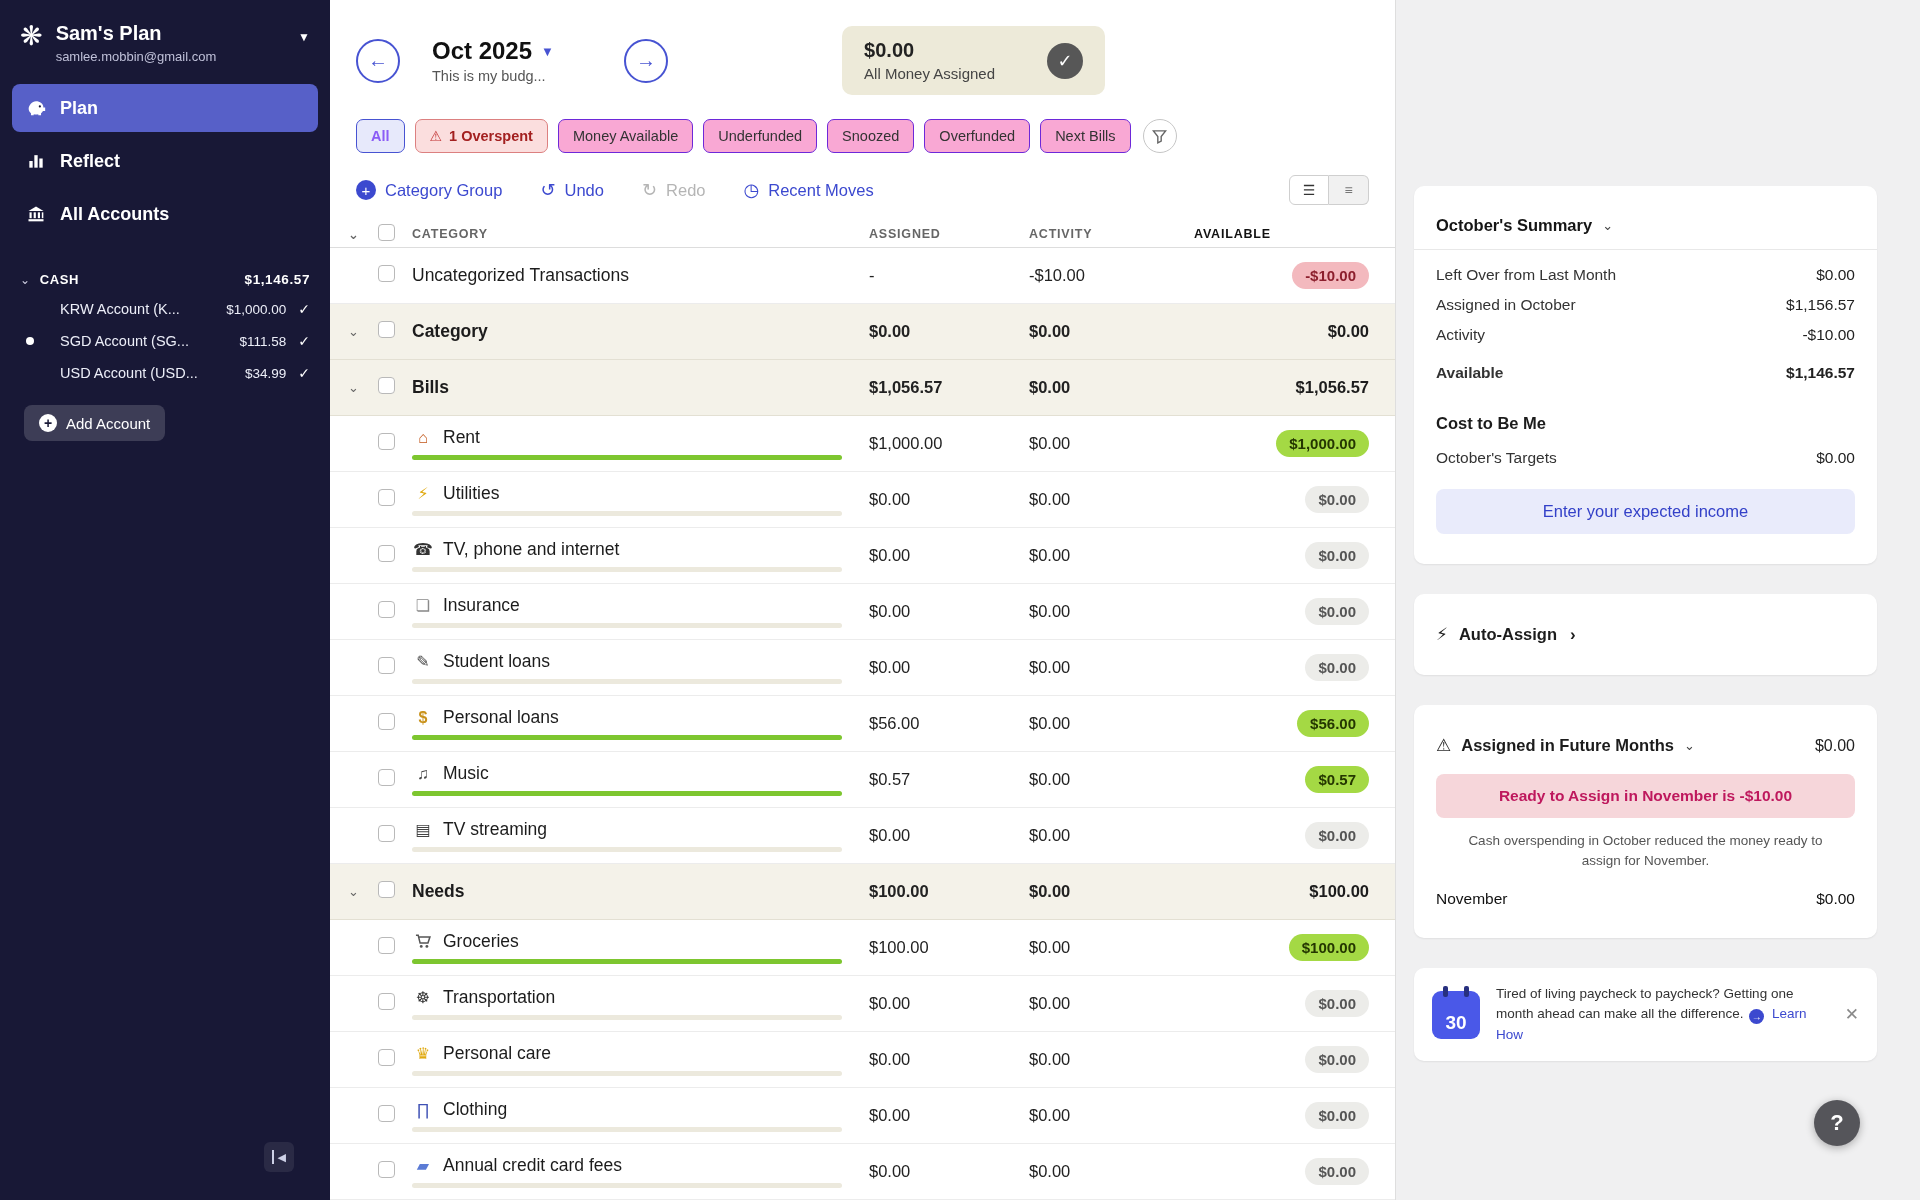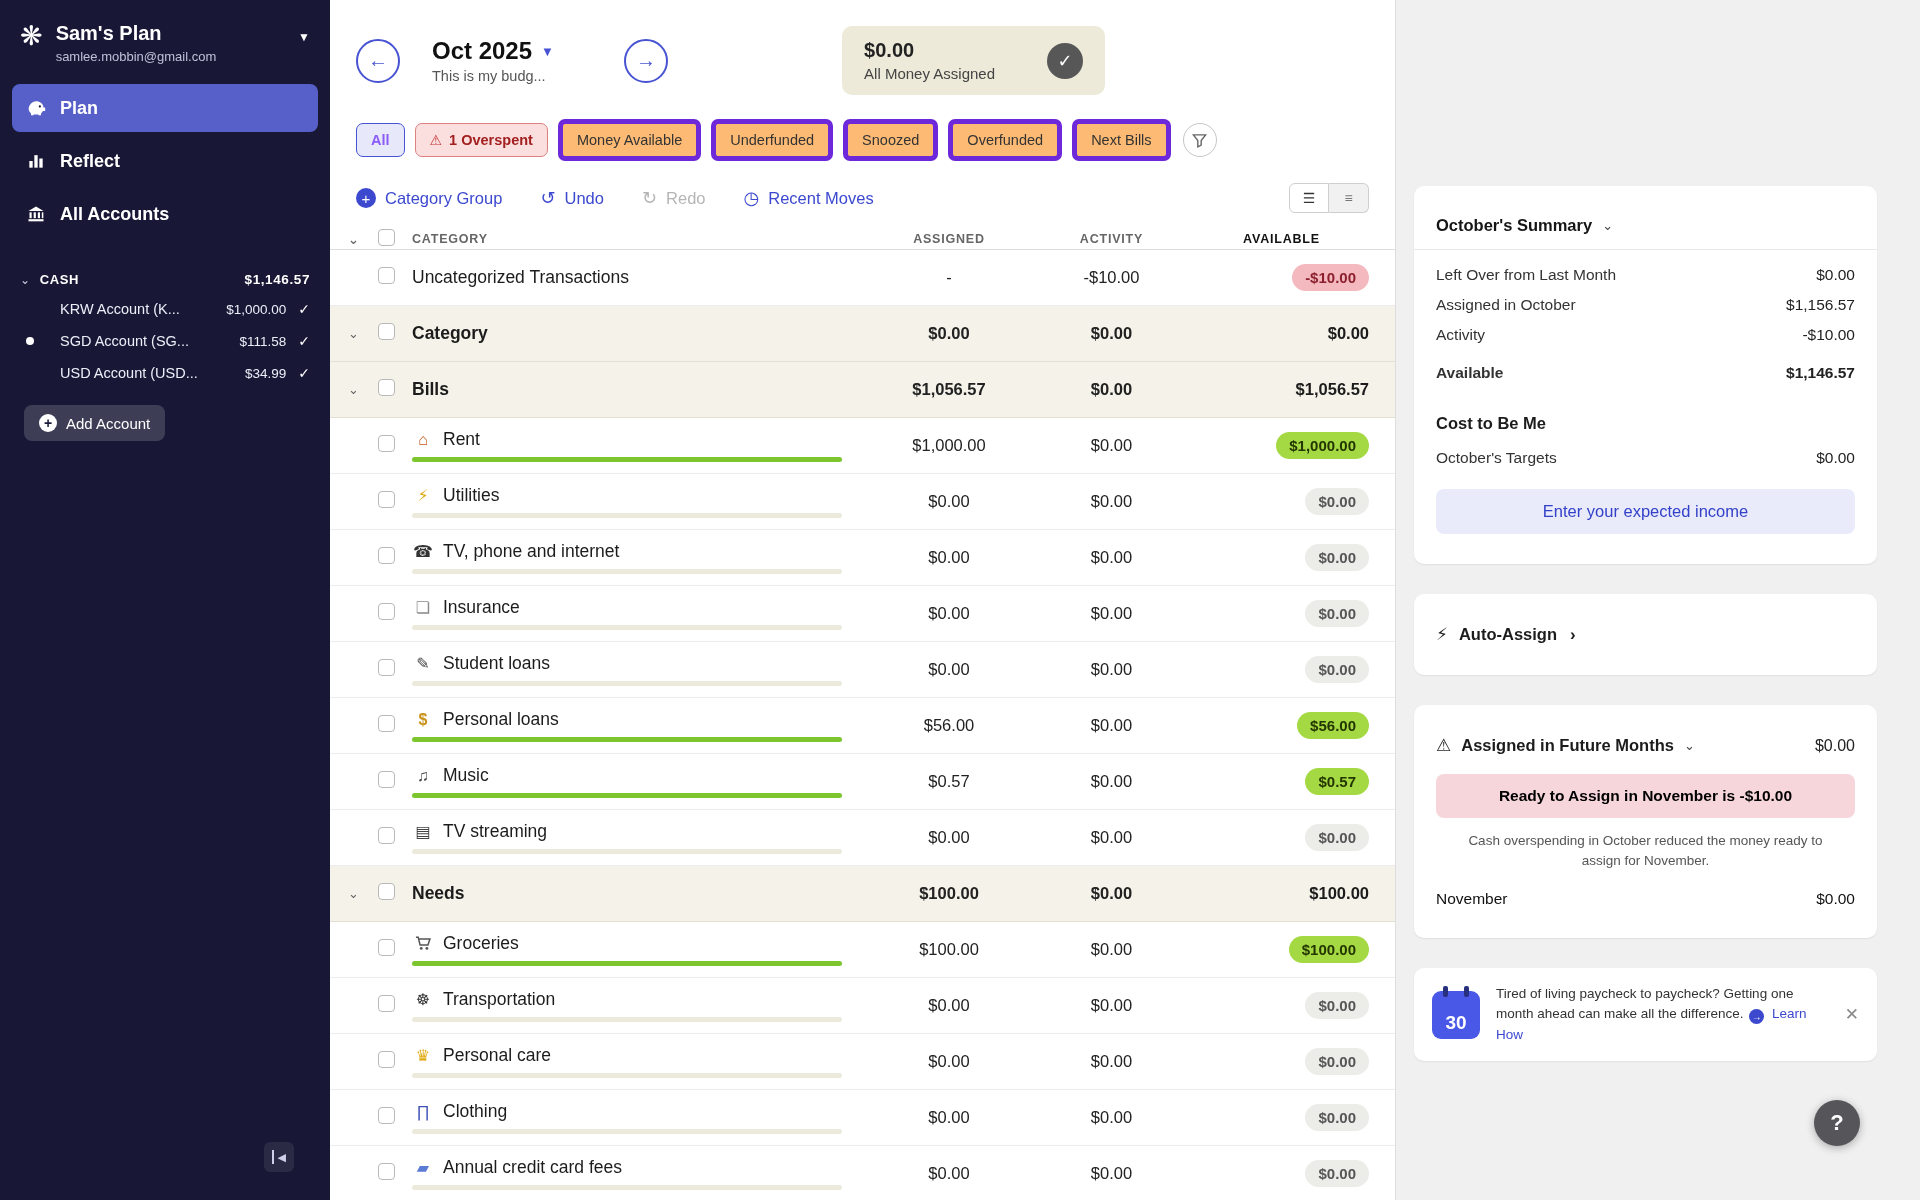--- a/index.html
+++ b/index.html
@@ -42,38 +42,38 @@
   .month-block { margin:0 32px; min-width:160px; cursor:pointer; }
   .month-title { font-size:24px; font-weight:bold; color:#111; display:flex; align-items:center; gap:9px; }
   .month-caret { color:#4753d2; font-size:13px; }
   .month-sub { font-size:14.5px; color:#555; margin-top:3px; }
   .assigned-banner { margin-left:auto; margin-right:290px; background:#edead9; border-radius:10px; padding:13px 22px; display:flex; align-items:center; gap:52px; }
   .banner-amt { font-size:20px; font-weight:bold; color:#222; }
   .banner-lbl { font-size:15px; color:#444; margin-top:3px; white-space:nowrap; }
   .banner-check { width:36px; height:36px; border-radius:50%; background:#575757; color:#fff; font-size:18px; display:flex; align-items:center; justify-content:center; }
   .filters-row { display:flex; align-items:center; padding:0 26px; margin-top:24px; }
   .pills { display:flex; align-items:center; gap:10px; }
-  .pill-filter { border-radius:7px; padding:8px 14px; font-size:14.5px; background:#fdba74; color:#333; border:5px solid #6d28d9; cursor:pointer; display:flex; align-items:center; gap:7px; font-family:inherit; }
+  .pill-filter { border-radius:7px; padding:8px 14px; font-size:14.5px; background:#f9a8d4; color:#333; border:1px solid #6d28d9; cursor:pointer; display:flex; align-items:center; gap:7px; font-family:inherit; }
   .pill-filter.selected { background:#e7e9fb; border:1.5px solid #4753d2; color:#8b5cf6; font-weight:600; }
   .pill-filter.overspent { background:#fbdede; border:1px solid #dc8080; color:#a32020; font-weight:600; }
   .warn-icon { color:#c03030; font-size:14px; }
   .funnel-btn { width:34px; height:34px; border-radius:50%; border:1.5px solid #c6c6c6; background:#fff; display:flex; align-items:center; justify-content:center; margin-left:12px; cursor:pointer; }
   .toolbar-row { display:flex; align-items:center; gap:38px; padding:0 26px; margin-top:22px; }
   .tool-link { display:flex; align-items:center; gap:9px; color:#3c49cf; font-size:16.5px; cursor:pointer; }
   .tool-link.disabled { color:#b5b5b5; }
   .plus-circle { width:20px; height:20px; border-radius:50%; background:#3c49cf; color:#fff; font-size:15px; display:flex; align-items:center; justify-content:center; }
   .tool-ico { font-size:18px; }
   .view-toggles { margin-left:auto; display:flex; }
   .vt-btn { width:40px; height:30px; border:1px solid #cfcfcf; background:#fff; display:flex; align-items:center; justify-content:center; font-size:14px; color:#333; cursor:pointer; }
   .vt-btn:first-child { border-radius:6px 0 0 6px; }
   .vt-btn.alt { border-radius:0 6px 6px 0; border-left:none; background:#f1f1f1; color:#777; }
   .gridcols { display:grid; grid-template-columns:30px 34px minmax(0,1fr) 160px 165px 175px; align-items:center; padding:0 26px 0 18px; }
   .thead { height:46px; margin-top:16px; border-bottom:1px solid #ddd; color:#666; font-size:12.5px; letter-spacing:.8px; font-weight:bold; }
   .thead .available-h { color:#111; }
-  .num { text-align:center; font-size:16.5px; color:#222; }
+  .num { text-align:left; font-size:16.5px; color:#222; }
   .thead .num { font-size:12.5px; color:#666; }
   .thead .num.available-h { color:#111; }
   .trow { height:56px; border-bottom:1px solid #ececec; background:#fff; }
   .trow.group { background:#f4f2e9; border-bottom:1px solid #e3e0d3; }
   .trow.group .num, .trow.group .nameline { font-weight:600; }
   .chevcell { color:#666; font-size:13px; }
   .checkbox { display:inline-block; width:17px; height:17px; border:1.5px solid #b9b9b9; border-radius:4px; background:#fff; cursor:pointer; }
   .namecell { display:flex; flex-direction:column; justify-content:center; gap:7px; min-width:0; }
   .nameline { display:flex; align-items:center; gap:9px; font-size:17.5px; color:#1c1c1c; }
   .cat-icon { display:inline-flex; width:22px; justify-content:center; font-size:16px; }
@@ -97,21 +97,21 @@
   .srow.bold { font-weight:bold; padding-top:14px; }
   .cost-title { font-weight:bold; font-size:16.5px; margin-top:26px; }
   .targets-row { margin-top:10px; }
   .income-btn { width:100%; margin-top:16px; background:#e9ebfb; color:#3340c8; border:none; border-radius:8px; padding:13px; font-size:16.5px; cursor:pointer; font-family:inherit; }
   .autoassign-head { display:flex; align-items:center; gap:11px; font-weight:bold; font-size:16.5px; cursor:pointer; }
   .bolt { font-size:17px; }
   .chev-right { font-size:17px; margin-left:2px; font-weight:bold; }
   .future-head { display:flex; align-items:center; gap:10px; font-weight:bold; font-size:16.5px; }
   .warn-dark { color:#2b2b2b; font-size:17px; }
   .future-amt { margin-left:auto; font-weight:normal; font-size:16px; color:#222; }
-  .pink-banner { margin-top:18px; background:#f6d6da; border-radius:8px; padding:13px; text-align:center; font-size:15.5px; font-weight:600; color:#000000; }
+  .pink-banner { margin-top:18px; background:#f6d6da; border-radius:8px; padding:13px; text-align:center; font-size:15.5px; font-weight:600; color:#be185d; }
   .future-note { margin:13px auto 0; text-align:center; color:#555; font-size:13.5px; line-height:1.45; max-width:94%; }
   .cover-btn { width:100%; margin-top:16px; background:#4a58e8; color:#fff; border:none; border-radius:8px; padding:14px; font-size:16.5px; font-weight:bold; cursor:pointer; font-family:inherit; }
   .nov-row { display:flex; justify-content:space-between; font-size:15.5px; margin-top:20px; color:#111; }
   .promo { display:flex; align-items:center; gap:16px; padding:16px 18px; }
   .cal { width:48px; height:48px; border-radius:9px; background:#4a58e8; position:relative; flex:0 0 48px; display:flex; align-items:flex-end; justify-content:center; color:#fff; font-weight:bold; font-size:19px; padding-bottom:5px; }
   .cal::before, .cal::after { content:""; position:absolute; top:-5px; width:5px; height:11px; background:#27307f; border-radius:2px; }
   .cal::before { left:11px; } .cal::after { right:11px; }
   .promo-text { font-size:13.5px; color:#333; line-height:1.5; flex:1; }
   .mini-circle { display:inline-flex; width:15px; height:15px; border-radius:50%; background:#3c49cf; color:#fff; font-size:10px; align-items:center; justify-content:center; vertical-align:-2px; margin:0 4px 0 2px; }
   .learn-link { color:#3c49cf; cursor:pointer; }

